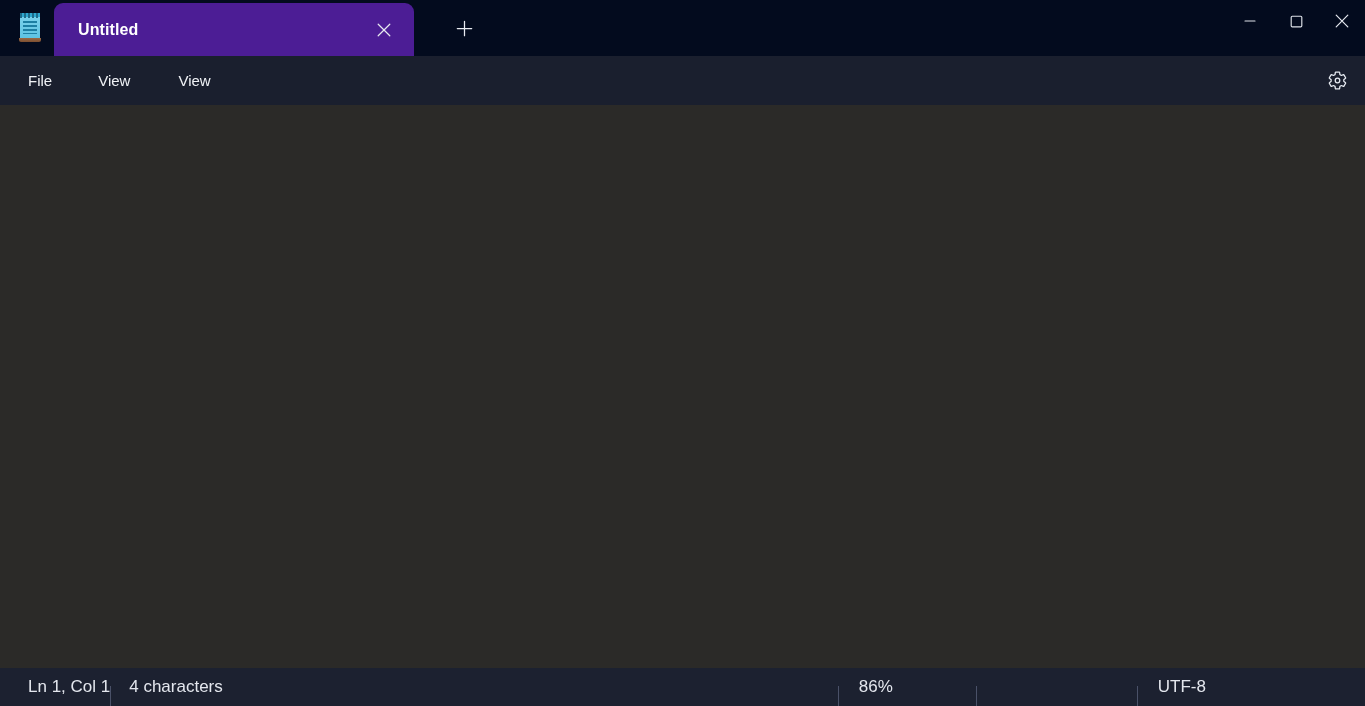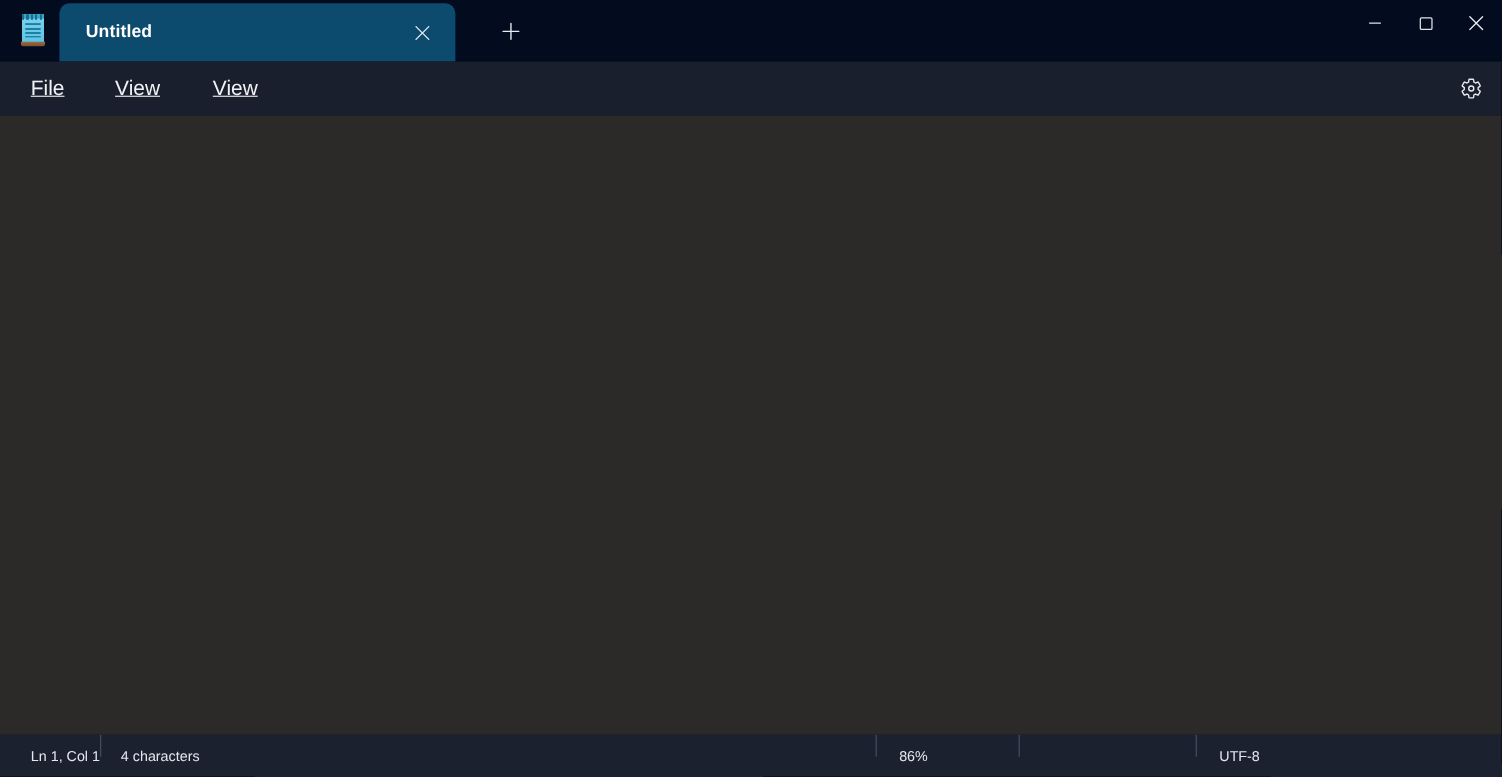--- a/index.html
+++ b/index.html
@@ -59,21 +59,21 @@
     width:22px; height:4px;
     background:linear-gradient(180deg,#9a6a46 0%,#7d4f30 100%);
     border-radius:0 0 2px 2px;
   }
 
   .tab {
     position:relative;
     height:53px;
     width:360px;
     margin-left:11px;
-    background:#0c4a6e;
+    background:#4c1d95;
     border-radius:9px 9px 0 0;
     display:flex;
     align-items:center;
     cursor:default;
     gap:47px;
   }
   .tab-title {
     margin-left:24px;
     font-size:16px;
     font-weight:bold;
@@ -116,27 +116,26 @@
   
   .menubar {
     height:49px;
     flex:0 0 49px;
     background:#1a1f2e;
     display:flex;
     align-items:center;
     position:relative;
   }
   .menu-item {
-    font-size:19px;
+    font-size:15px;
     color:#f0f2f6;
     padding:6px 12px;
     border-radius:5px;
     cursor:pointer;
     white-space:nowrap;
-    text-decoration:underline;
   }
   #menu-file { margin-left:16px; }
   #menu-edit { margin-left:22px; }
   #menu-view { margin-left:24px; }
   .settings-btn {
     position:absolute;
     right:10px; top:50%;
     transform:translateY(-50%);
     width:36px; height:36px;
     display:flex; align-items:center; justify-content:center;
@@ -161,23 +160,23 @@
     line-height:20px;
     padding:8px 10px;
   }
 
   
   .statusbar {
     height:38px;
     flex:0 0 38px;
     background:#1c2130;
     display:flex;
-    align-items:flex-start;
-    position:relative;
-    font-size:13px;
+    align-items:flex-end;
+    position:relative;
+    font-size:17px;
     color:#e4e7ee;
   }
   .sb-cell {
     display:flex; align-items:center;
     height:100%;
     white-space:nowrap;
     cursor:default;
   }
   .sb-div {
     width:1px; height:20px;

